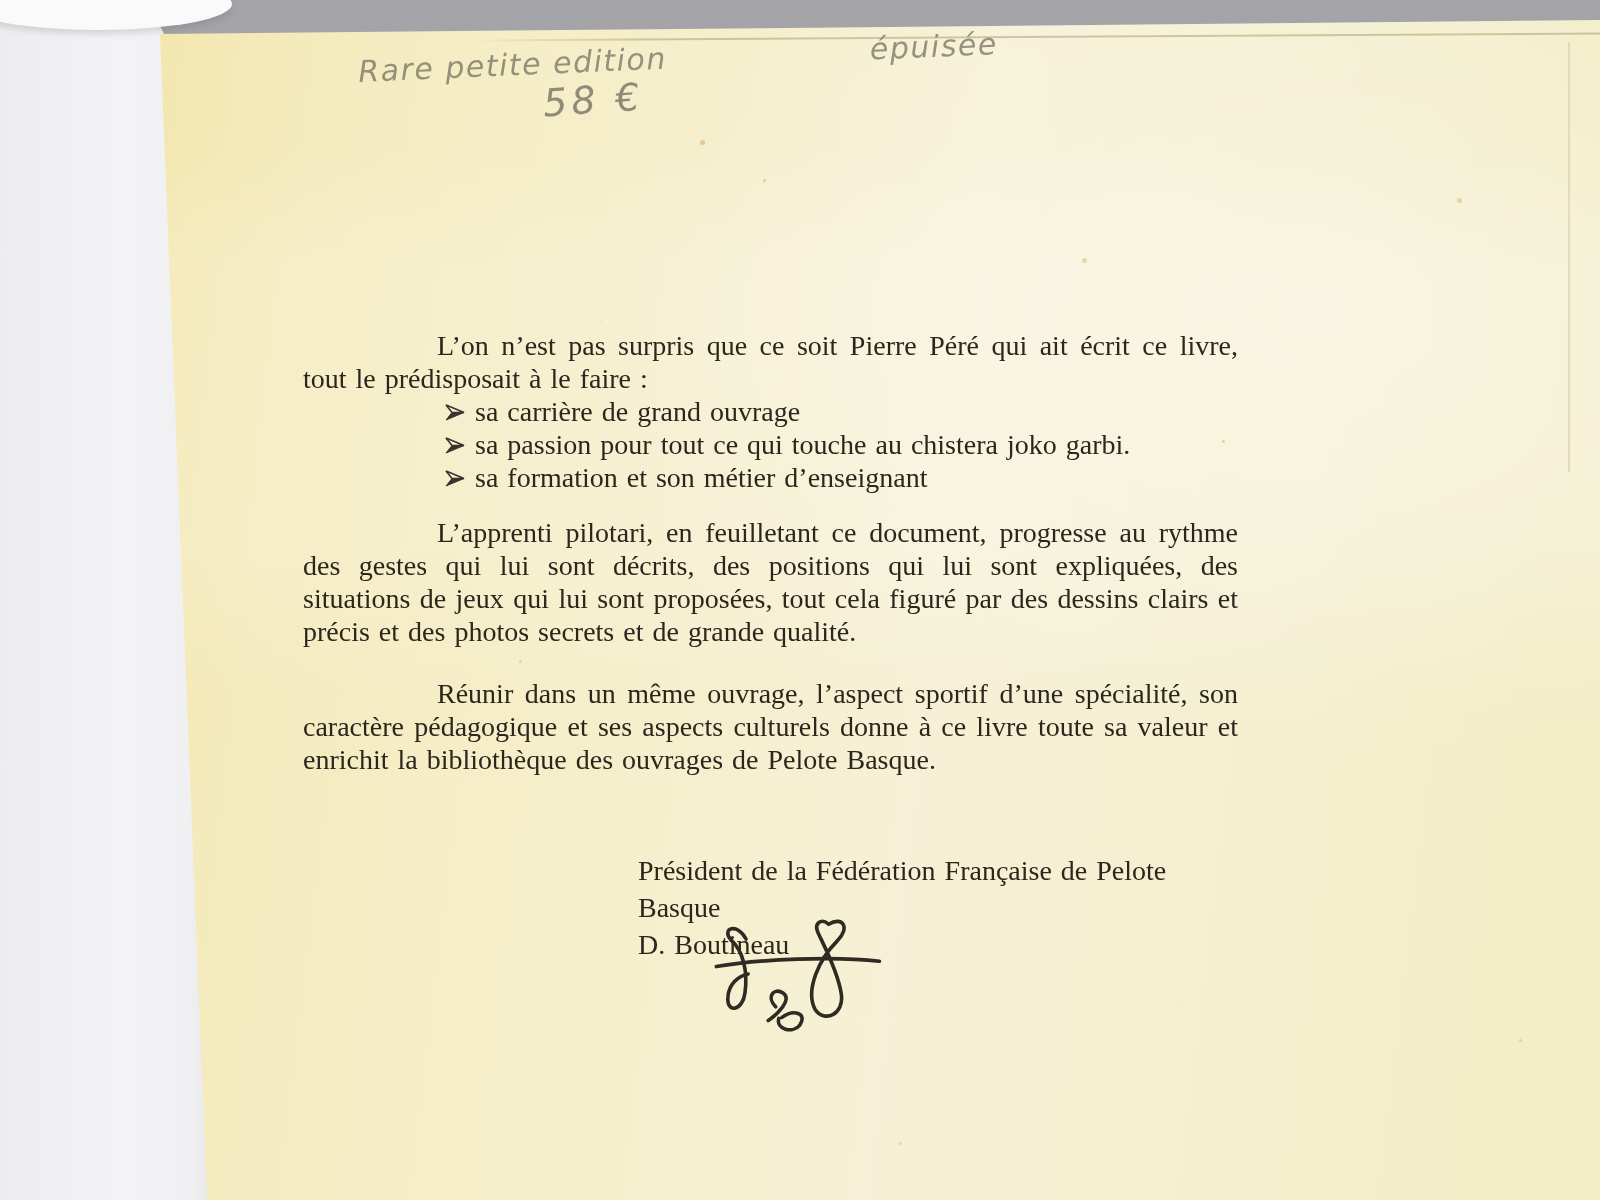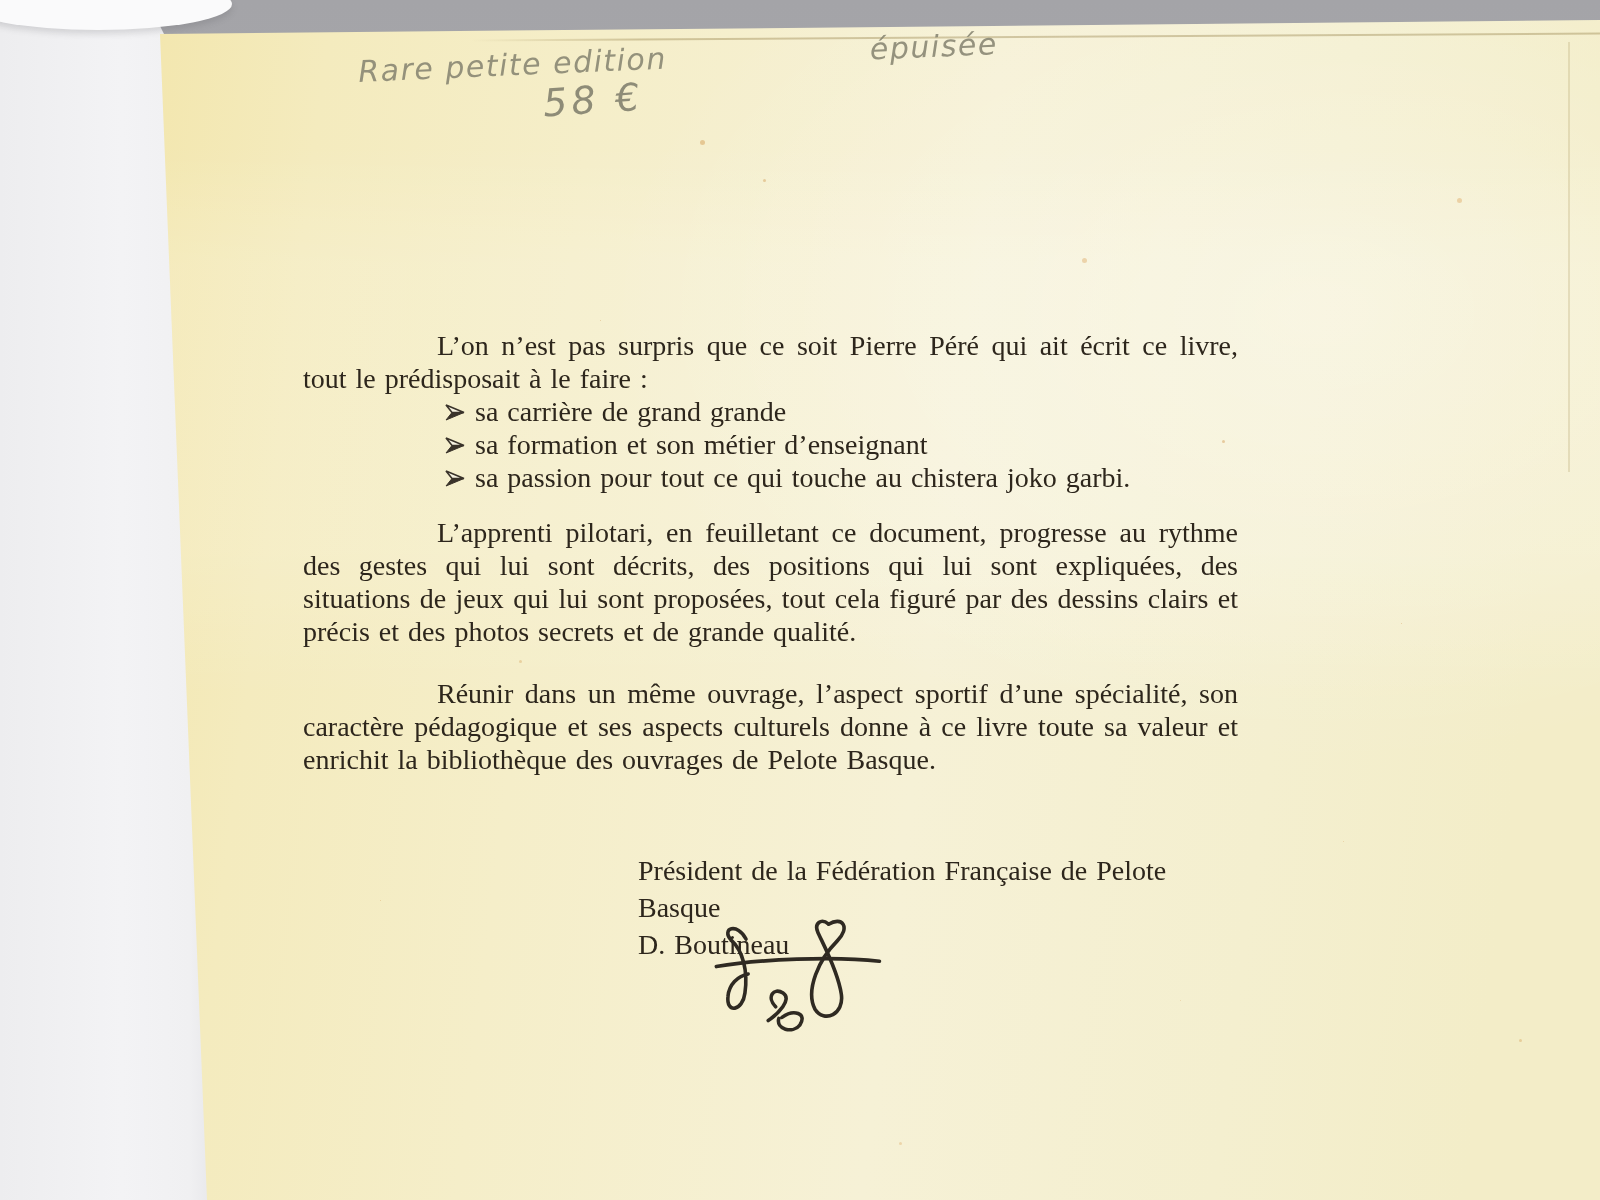--- a/index.html
+++ b/index.html
@@ -106,35 +106,35 @@
 
 <div class="text-block">
   <p class="para2">L’on n’est pas surpris que ce soit Pierre Péré qui ait écrit ce livre, tout le prédisposait à le faire :</p>
 
   <ul class="bullets">
     <li>
       <svg class="arrow-icon" width="23" height="19" viewBox="0 0 23 19">
         <path d="M3 2 L21 9.5 L9 9.5 Z" fill="#f7f3e2" stroke="#3a332a" stroke-width="1.6"></path>
         <path d="M3 17 L21 9.5 L9 9.5 Z" fill="#3a332a" stroke="#3a332a" stroke-width="1"></path>
       </svg>
-      <span>sa carrière de grand grande</span>
+      <span>sa carrière de grand ouvrage</span>
+    </li>
+    <li>
+      <svg class="arrow-icon" width="23" height="19" viewBox="0 0 23 19">
+        <path d="M3 2 L21 9.5 L9 9.5 Z" fill="#f7f3e2" stroke="#3a332a" stroke-width="1.6"></path>
+        <path d="M3 17 L21 9.5 L9 9.5 Z" fill="#3a332a" stroke="#3a332a" stroke-width="1"></path>
+      </svg>
+      <span>sa passion pour tout ce qui touche au chistera joko garbi.</span>
     </li>
     <li>
       <svg class="arrow-icon" width="23" height="19" viewBox="0 0 23 19">
         <path d="M3 2 L21 9.5 L9 9.5 Z" fill="#f7f3e2" stroke="#3a332a" stroke-width="1.6"></path>
         <path d="M3 17 L21 9.5 L9 9.5 Z" fill="#3a332a" stroke="#3a332a" stroke-width="1"></path>
       </svg>
       <span>sa formation et son métier d’enseignant</span>
-    </li>
-    <li>
-      <svg class="arrow-icon" width="23" height="19" viewBox="0 0 23 19">
-        <path d="M3 2 L21 9.5 L9 9.5 Z" fill="#f7f3e2" stroke="#3a332a" stroke-width="1.6"></path>
-        <path d="M3 17 L21 9.5 L9 9.5 Z" fill="#3a332a" stroke="#3a332a" stroke-width="1"></path>
-      </svg>
-      <span>sa passion pour tout ce qui touche au chistera joko garbi.</span>
     </li>
   </ul>
 
   <p class="para3">L’apprenti pilotari, en feuilletant ce document, progresse au rythme des gestes qui lui sont décrits, des positions qui lui sont expliquées, des situations de jeux qui lui sont proposées, tout cela figuré par des dessins clairs et précis et des photos secrets et de grande qualité.</p>
   <p class="para4">Réunir dans un même ouvrage, l’aspect sportif d’une spécialité, son caractère pédagogique et ses aspects culturels donne à ce livre toute sa valeur et enrichit la bibliothèque des ouvrages de Pelote Basque.</p>
 
   <div class="sig-block">
     <div>Président de la Fédération Française de Pelote Basque</div>
     <div>D. Boutineau</div>
     <svg class="signature-svg" width="180" height="125" viewBox="0 0 170 115">

